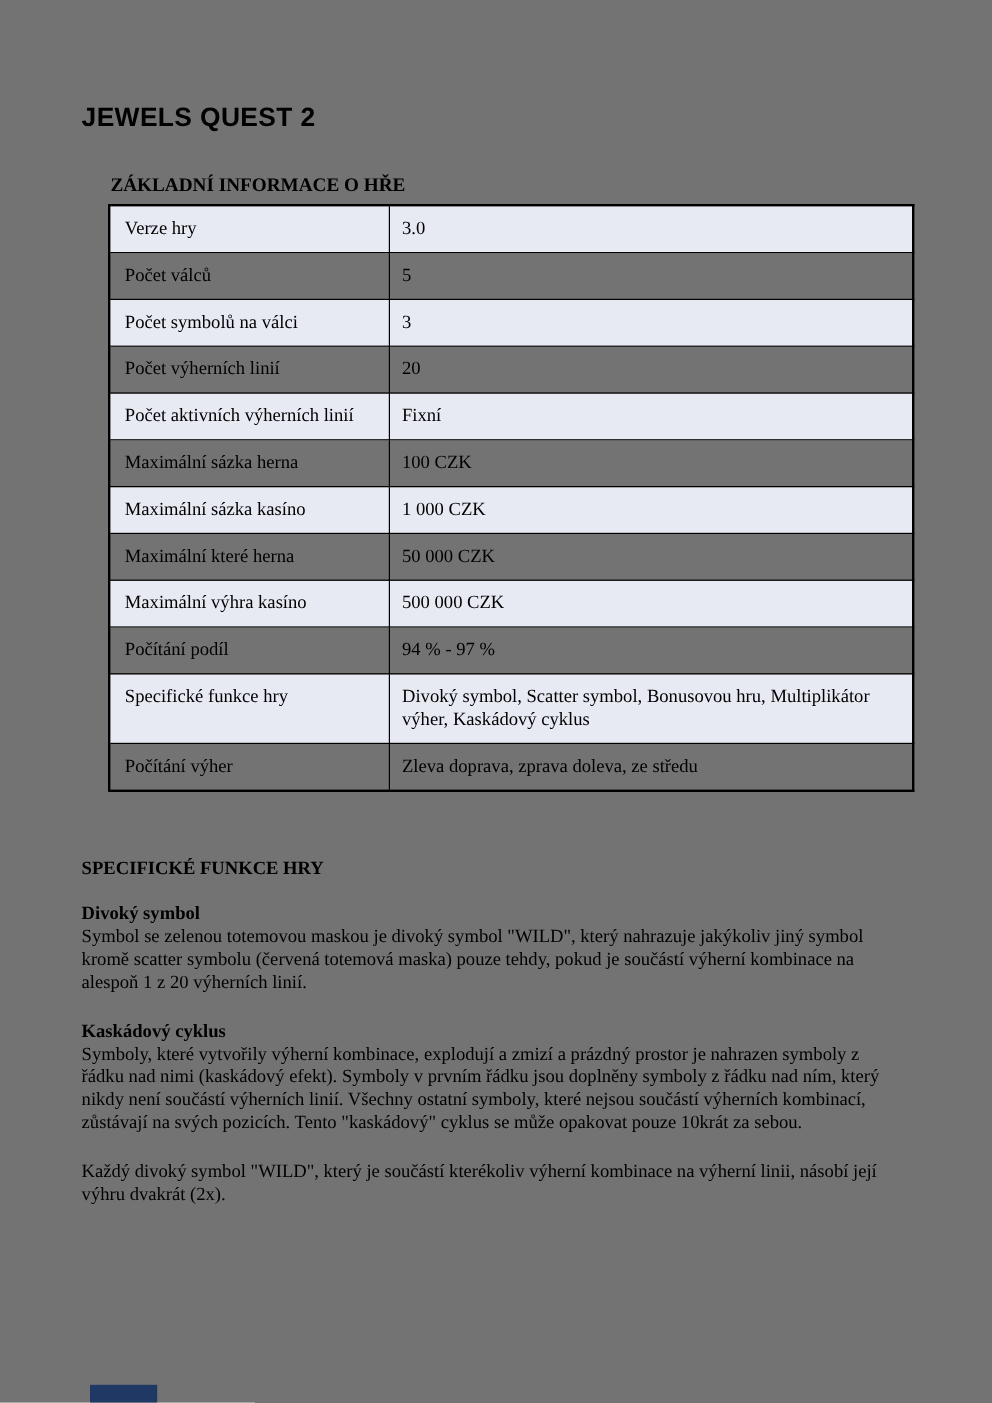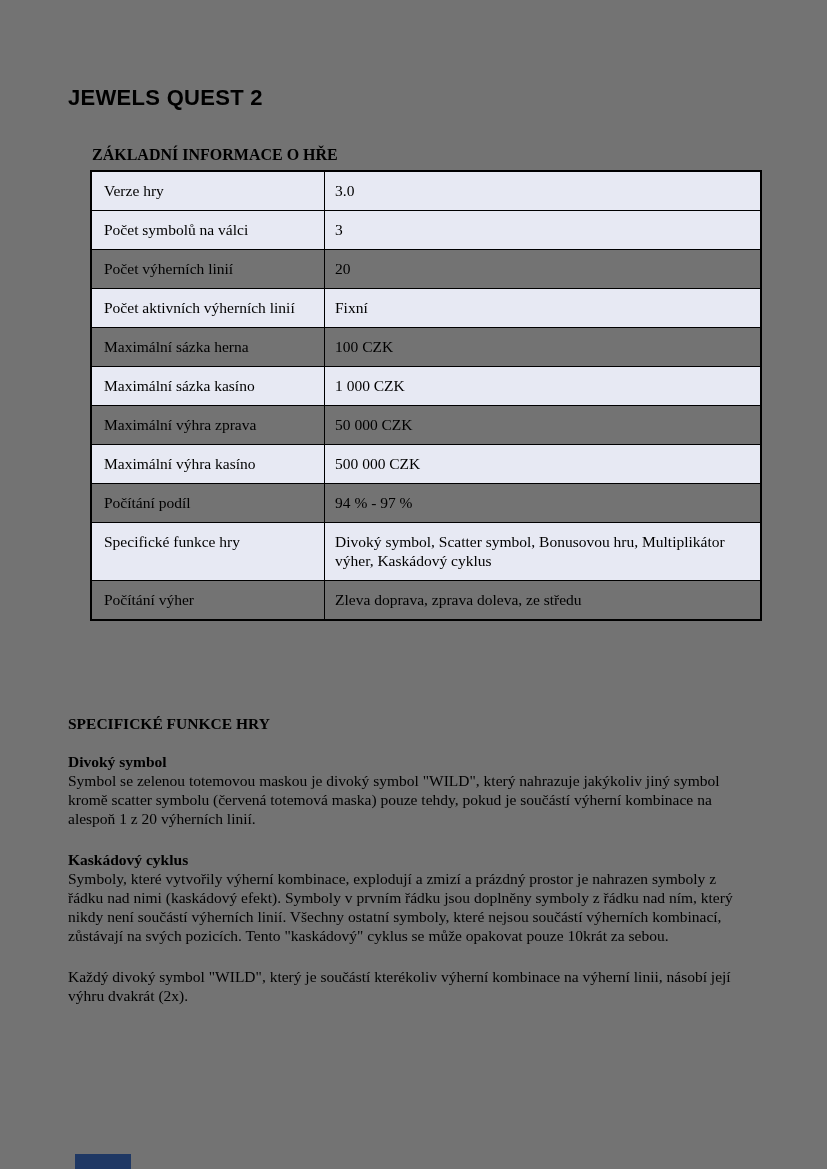--- a/index.html
+++ b/index.html
@@ -95,20 +95,24 @@
   <h1 class="doc-title">JEWELS QUEST 2</h1>
 
   <h2 class="section-heading">ZÁKLADNÍ INFORMACE O HŘE</h2>
 
   <table class="info-table">
     <tbody>
       <tr class="shaded">
         <td class="c1">Verze hry</td>
         <td class="c2">3.0</td>
       </tr>
+      <tr>
+        <td class="c1">Počet válců</td>
+        <td class="c2">5</td>
+      </tr>
       <tr class="shaded">
         <td class="c1">Počet symbolů na válci</td>
         <td class="c2">3</td>
       </tr>
       <tr>
         <td class="c1">Počet výherních linií</td>
         <td class="c2">20</td>
       </tr>
       <tr class="shaded">
         <td class="c1">Počet aktivních výherních linií</td>
@@ -116,21 +120,21 @@
       </tr>
       <tr>
         <td class="c1">Maximální sázka herna</td>
         <td class="c2">100 CZK</td>
       </tr>
       <tr class="shaded">
         <td class="c1">Maximální sázka kasíno</td>
         <td class="c2">1 000 CZK</td>
       </tr>
       <tr>
-        <td class="c1">Maximální výhra zprava</td>
+        <td class="c1">Maximální které herna</td>
         <td class="c2">50 000 CZK</td>
       </tr>
       <tr class="shaded">
         <td class="c1">Maximální výhra kasíno</td>
         <td class="c2">500 000 CZK</td>
       </tr>
       <tr>
         <td class="c1">Počítání podíl</td>
         <td class="c2">94 % - 97 %</td>
       </tr>

